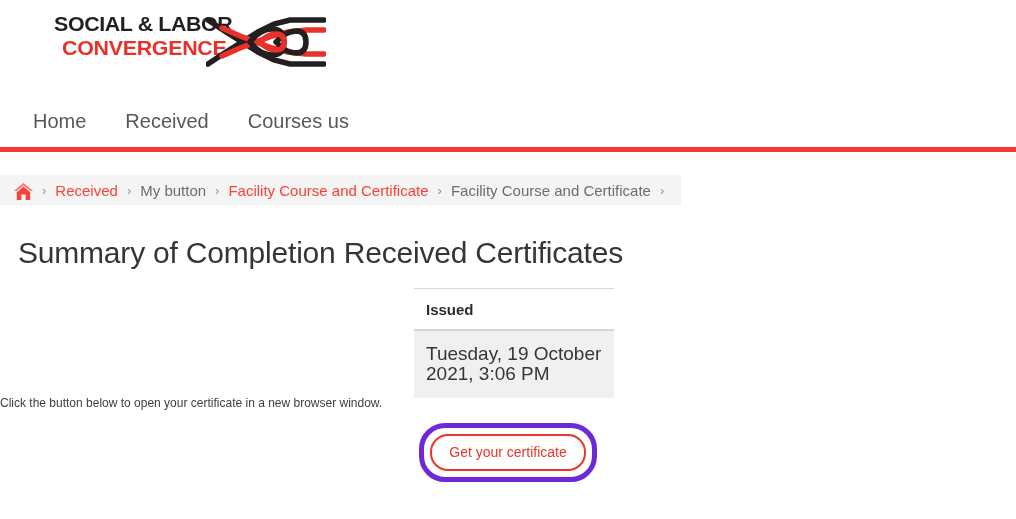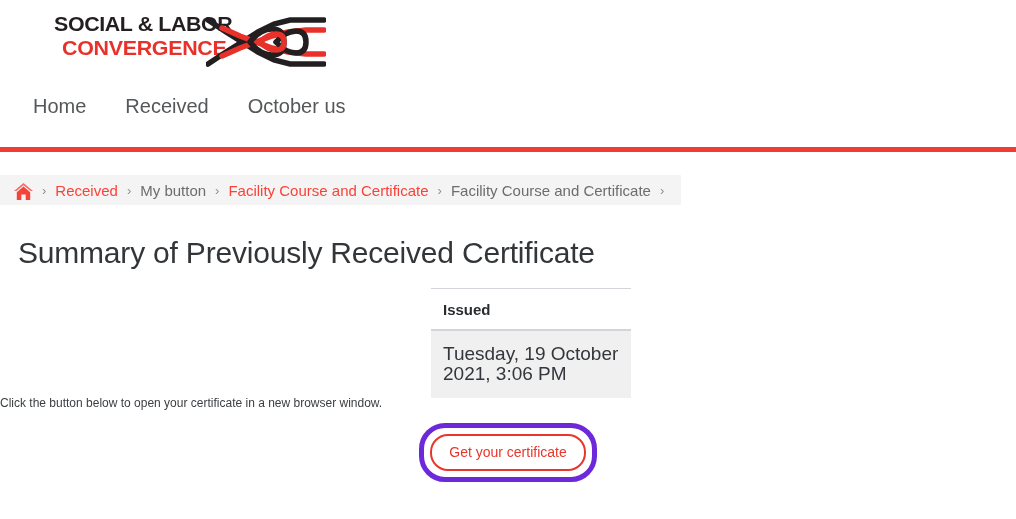--- a/index.html
+++ b/index.html
@@ -62,20 +62,21 @@
   .logo-knot {
     position: absolute;
     left: 152px;
     top: 3px;
   }
 
   
   .nav {
     height: 52px;
     display: flex;
+    align-items: center;
     padding-left: 33px;
     box-sizing: border-box;
   }
   .nav-item {
     font-size: 20px;
     color: #555759;
     margin-right: 39px;
     cursor: pointer;
     white-space: nowrap;
     font-weight: 400;
@@ -127,21 +128,20 @@
     font-weight: 400;
     color: #333639;
     letter-spacing: -0.2px;
   }
 
   
   .table-zone {
     margin-top: 18px;
     position: relative;
     height: 105px;
-    margin-left: 17px;
   }
   .cert-table {
     position: absolute;
     left: 414px;
     top: 0;
     width: 200px;
     border-collapse: collapse;
   }
   .cert-table th {
     text-align: left;
@@ -214,21 +214,21 @@
           <path d="M54 26 q8 -8 16 -8 q8 0 8 8 q0 8 -8 8 q-8 0 -16 -8" stroke="#e8312a"></path>
         </g>
       </svg>
     </div>
   </div>
 </div>
 
 <nav class="nav">
   <span class="nav-item">Home</span>
   <span class="nav-item">Received</span>
-  <span class="nav-item">October us</span>
+  <span class="nav-item">Courses us</span>
 </nav>
 <div class="nav-rule"></div>
 
 <div class="breadcrumb-wrap">
   <div class="breadcrumb">
     <span class="home-icon">
       <svg width="19" height="17" viewBox="0 0 19 17" xmlns="http://www.w3.org/2000/svg">
         <path d="M9.5 0 L19 8 L16.6 8 L9.5 2.3 L2.4 8 L0 8 Z" fill="#fa6a60"></path>
         <path d="M9.5 3.6 L16.2 9.2 L16.2 17 L11.7 17 L11.7 11.6 L7.3 11.6 L7.3 17 L2.8 17 L2.8 9.2 Z" fill="#f6433a"></path>
       </svg>
@@ -238,21 +238,21 @@
     <span class="crumb-sep">›</span>
     <span class="crumb">My button</span>
     <span class="crumb-sep">›</span>
     <span class="crumb link">Facility Course and Certificate</span>
     <span class="crumb-sep">›</span>
     <span class="crumb">Facility Course and Certificate</span>
     <span class="crumb-sep">›</span>
   </div>
 </div>
 
-<h1 class="page-title">Summary of Previously Received Certificate</h1>
+<h1 class="page-title">Summary of Completion Received Certificates</h1>
 
 <div class="table-zone">
   <table class="cert-table">
     <thead>
       <tr>
         <th>Issued</th>
       </tr>
     </thead>
     <tbody>
       <tr>

